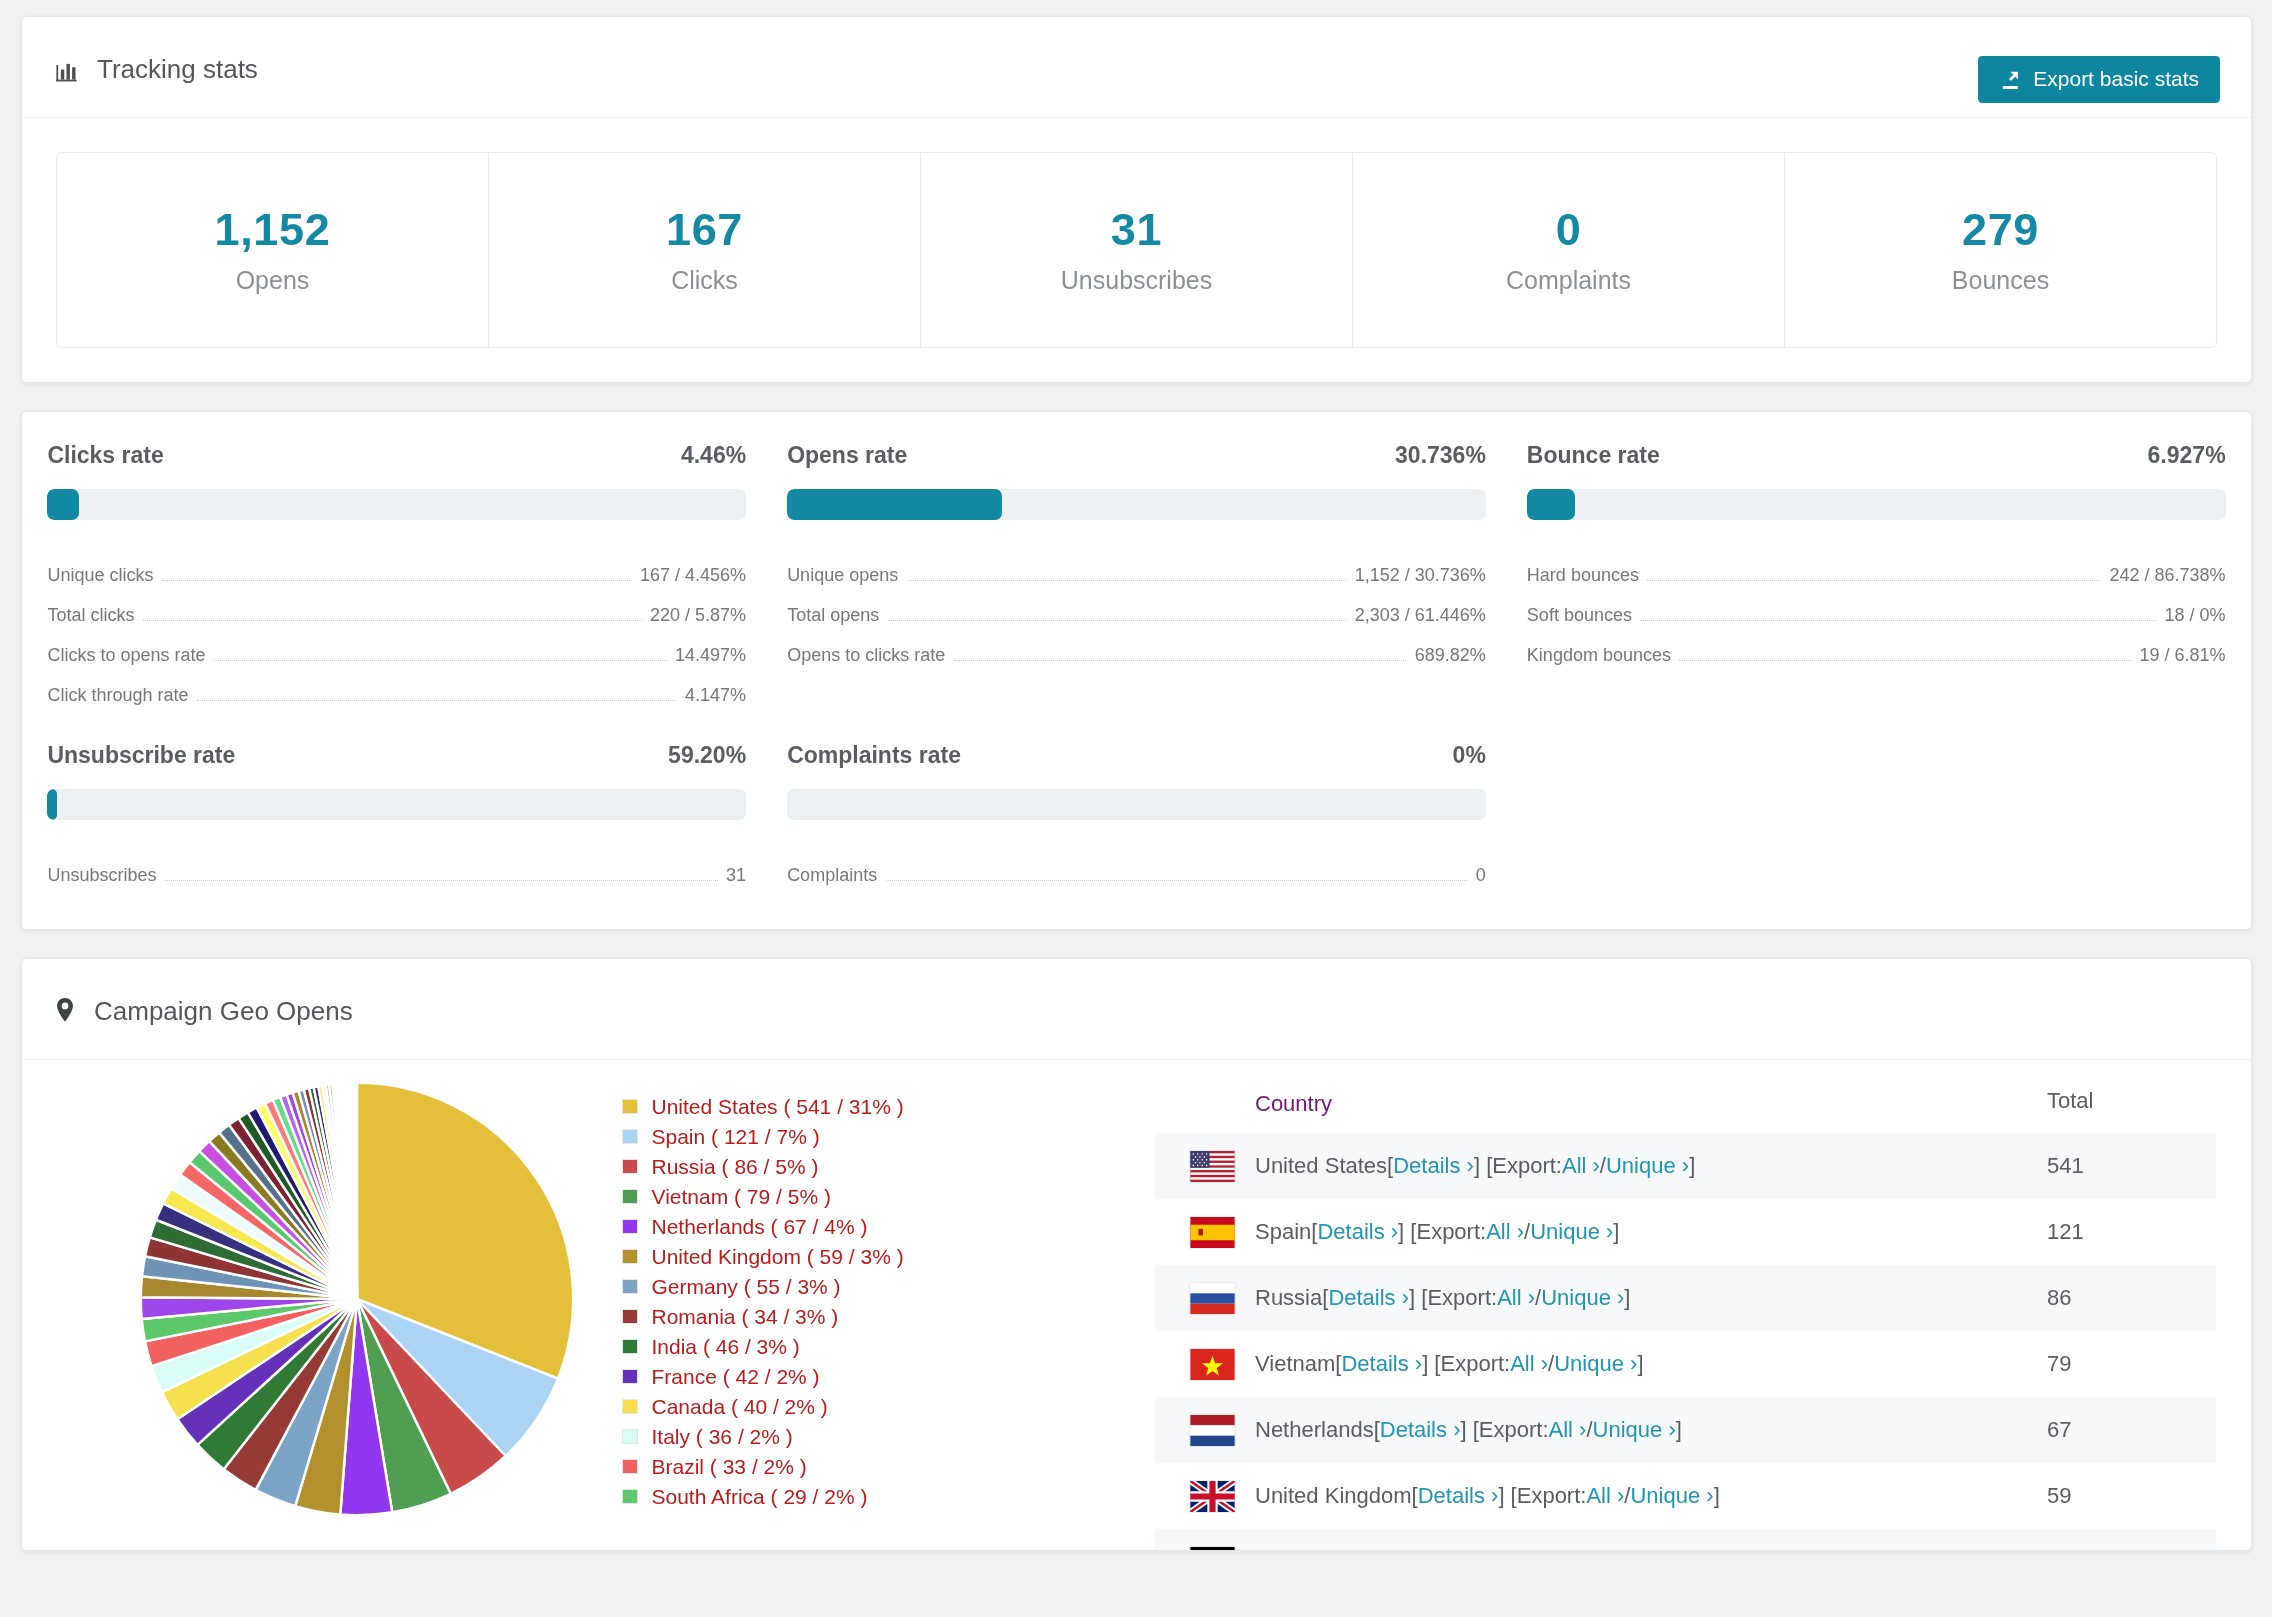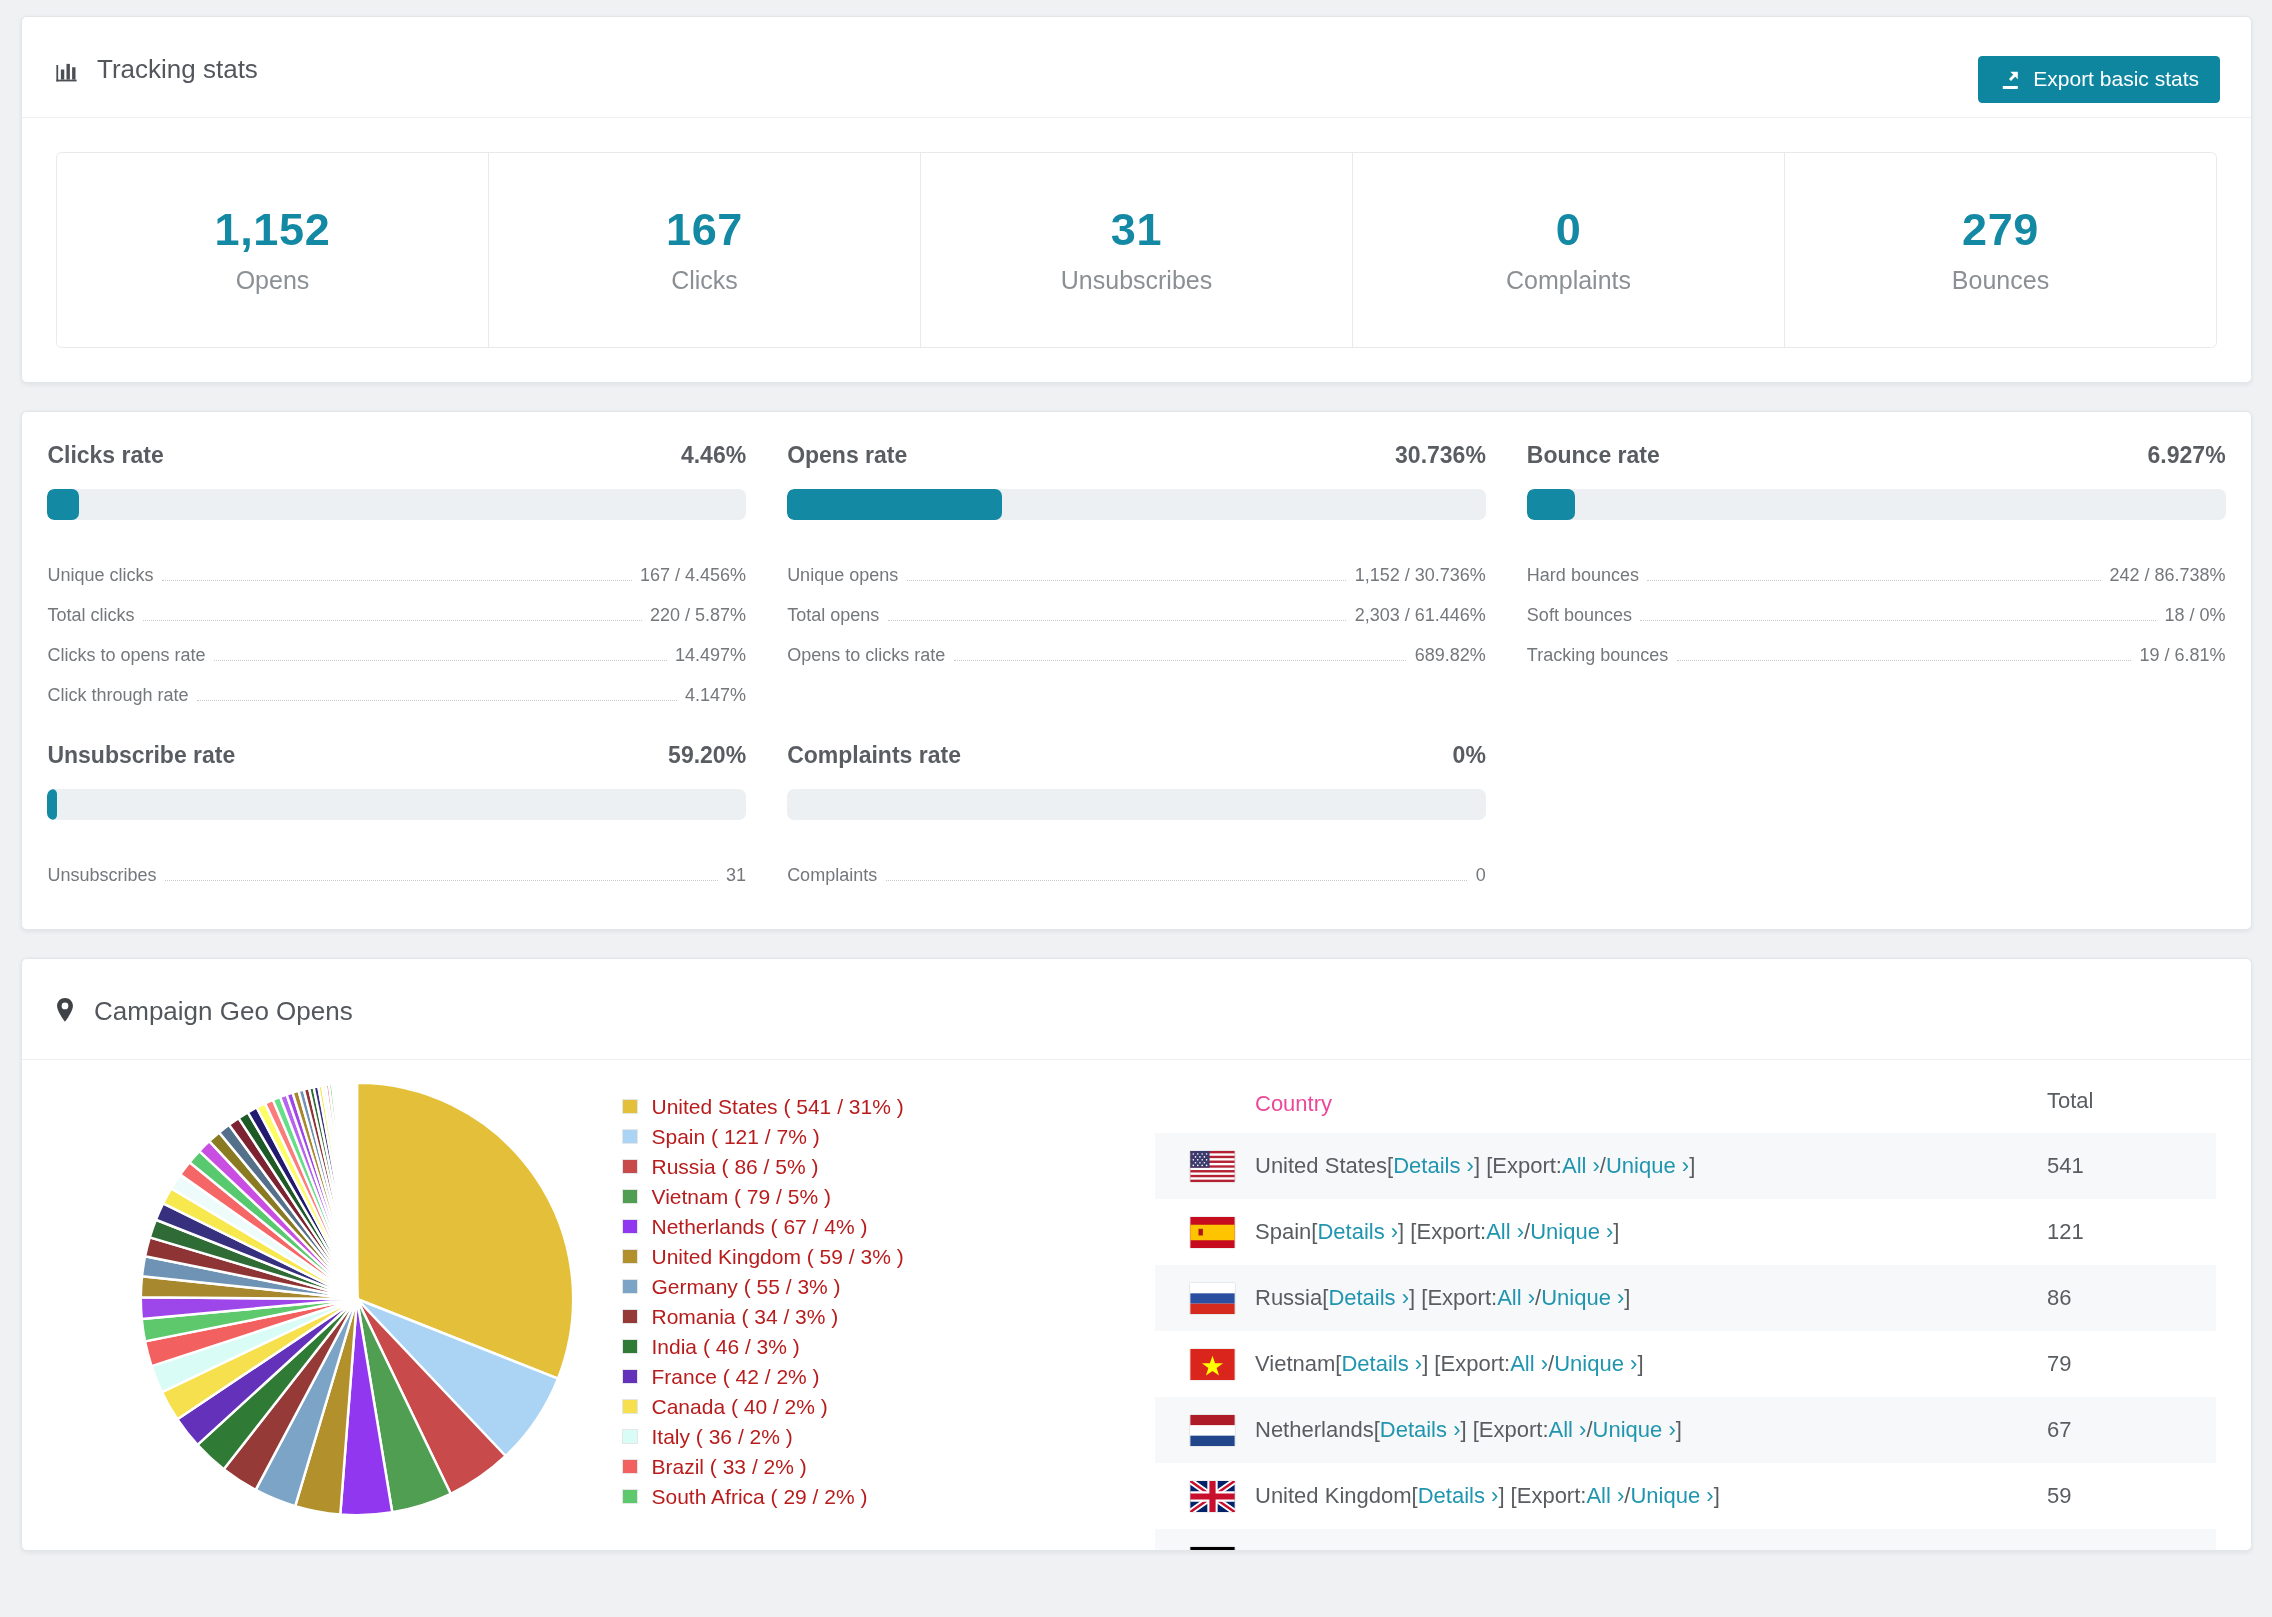--- a/index.html
+++ b/index.html
@@ -82,21 +82,21 @@
   .pie-wrap { width: 600px; flex: none; padding: 20px 0 0 116px; }
   .legend { width: 332px; flex: none; margin-top: 32px; }
   .legend-item { display: flex; align-items: center; height: 30px; font-size: 21px; color: #b91c1c; white-space: nowrap; }
   .swatch { width: 15.5px; height: 15.5px; border: 1.4px solid #e4e6e8; margin-right: 14px; flex: none; }
 
   .geo-table { flex: 1; margin: 8.5px 35px 0 201px; }
   .trow { display: flex; align-items: center; height: 66px; }
   .trow.alt { background: #f7f8f9; }
   .trow.thead { height: 65px; background: #fff; }
   .cell-country { flex: 1; display: flex; align-items: center; padding-left: 35px; font-size: 22px; color: #595d61; white-space: nowrap; }
-  .thead .cell-country { padding-left: 100px; color: #ec4899; margin-top: 6px; }
+  .thead .cell-country { padding-left: 100px; color: #701a75; margin-top: 6px; }
   .cell-total { width: 169px; flex: none; font-size: 22px; color: #595d61; }
   .flag { width: 45px; height: 31px; margin-right: 20px; flex: none; box-shadow: 0 0 1.4px rgba(0,0,0,.25); }
   .flag svg { display: block; width: 100%; height: 100%; }
   .geo-link { color: #2095af; text-decoration: none; cursor: pointer; }
 </style>
 </head>
 <body>
 
 <div class="card" id="card-tracking">
   <div class="card-head">
@@ -210,21 +210,21 @@
           <span class="lbl">Hard bounces</span>
           <span class="dots"></span>
           <span class="val">242 / 86.738%</span>
         </div>
         <div class="rate-row">
           <span class="lbl">Soft bounces</span>
           <span class="dots"></span>
           <span class="val">18 / 0%</span>
         </div>
         <div class="rate-row">
-          <span class="lbl">Tracking bounces</span>
+          <span class="lbl">Kingdom bounces</span>
           <span class="dots"></span>
           <span class="val">19 / 6.81%</span>
         </div>
       </div>
       <div class="rate-block">
         <div class="rate-head">
           <span class="rate-title">Unsubscribe rate</span>
           <span class="rate-value">59.20%</span>
         </div>
         <div class="bar">

